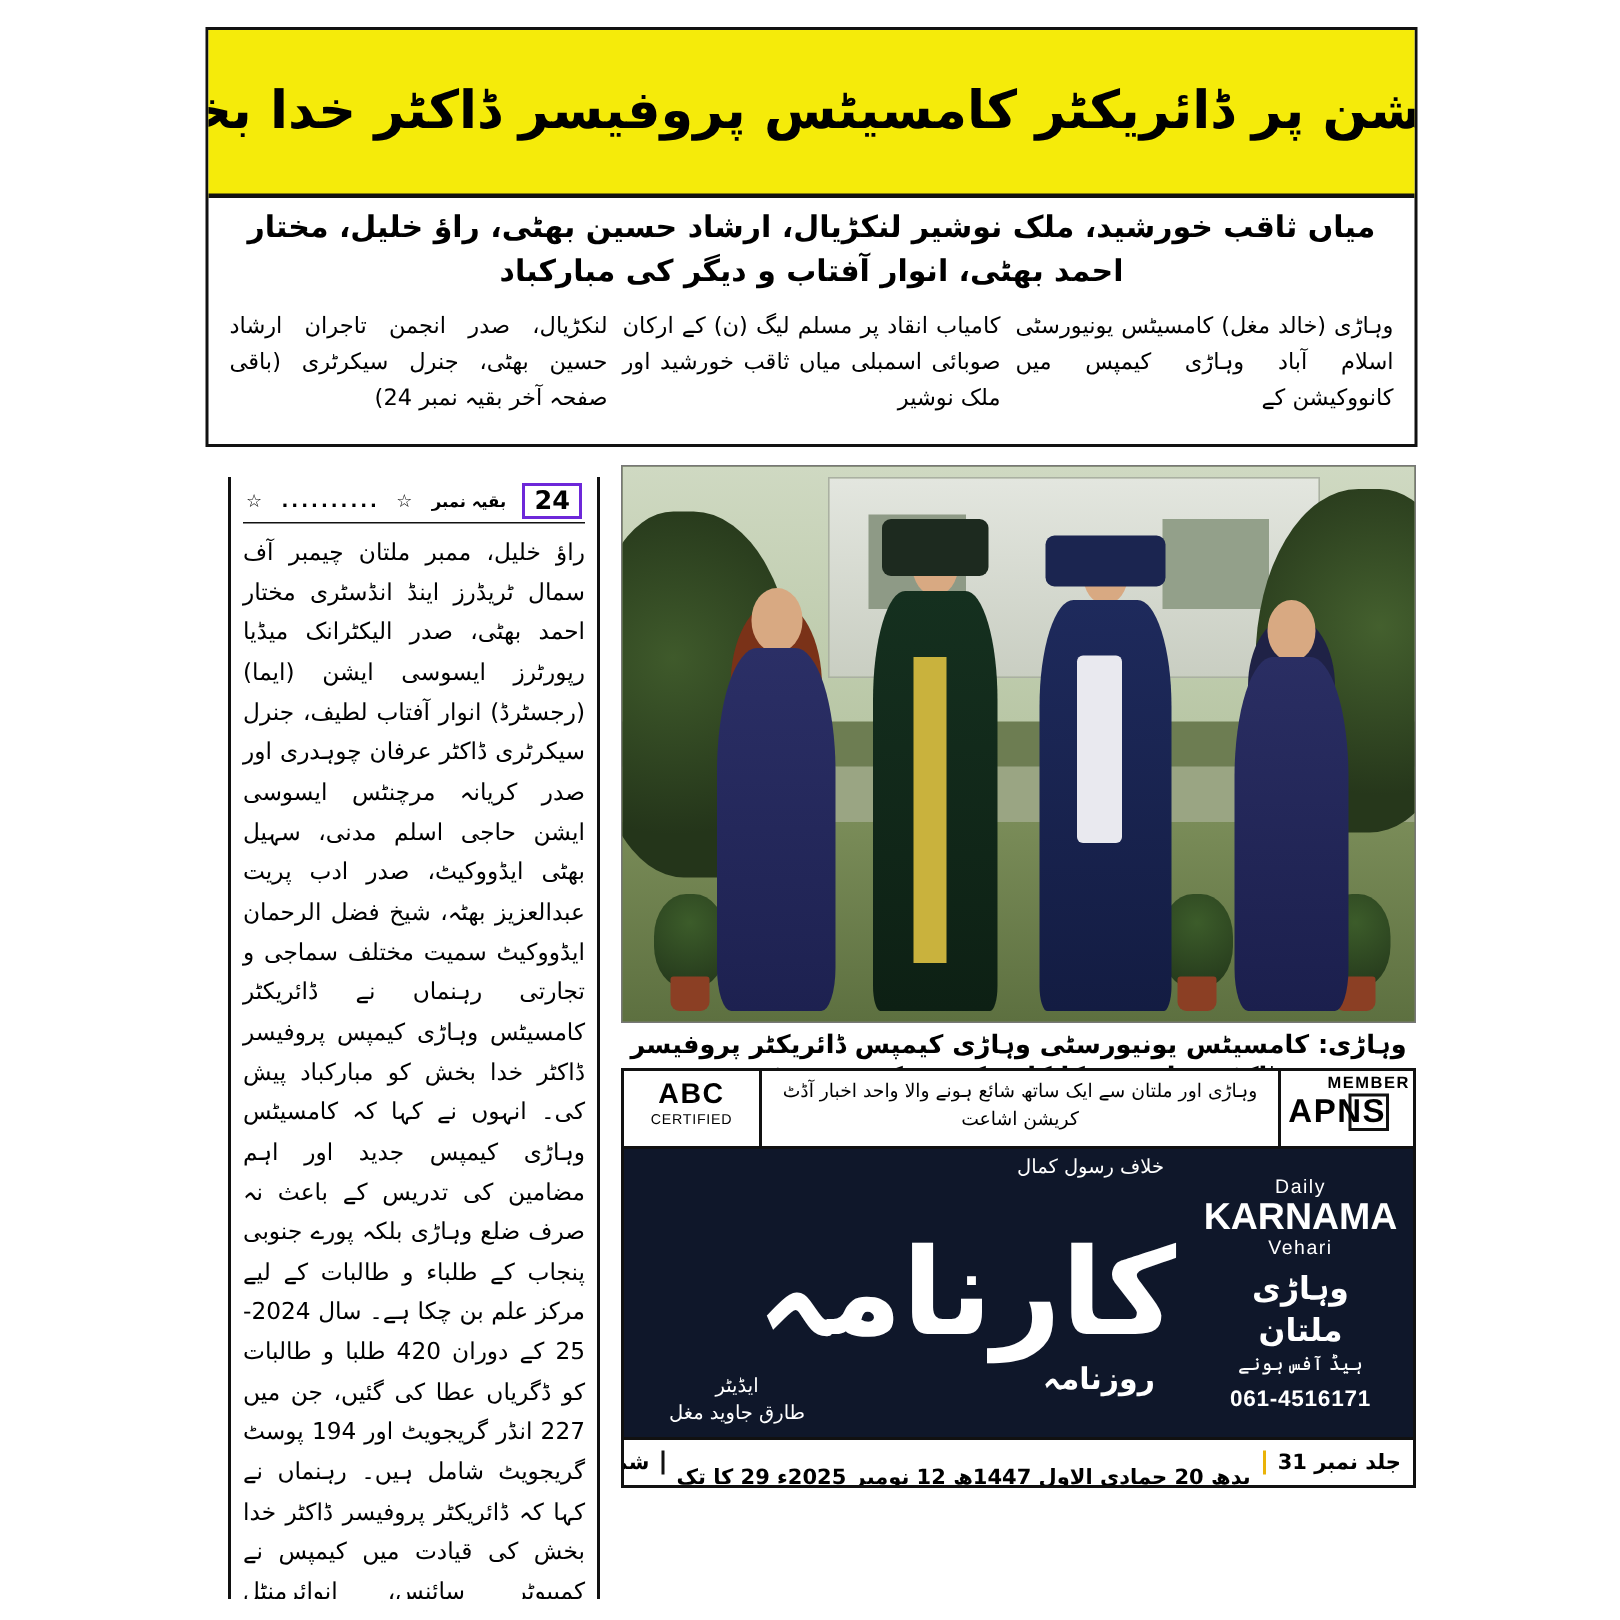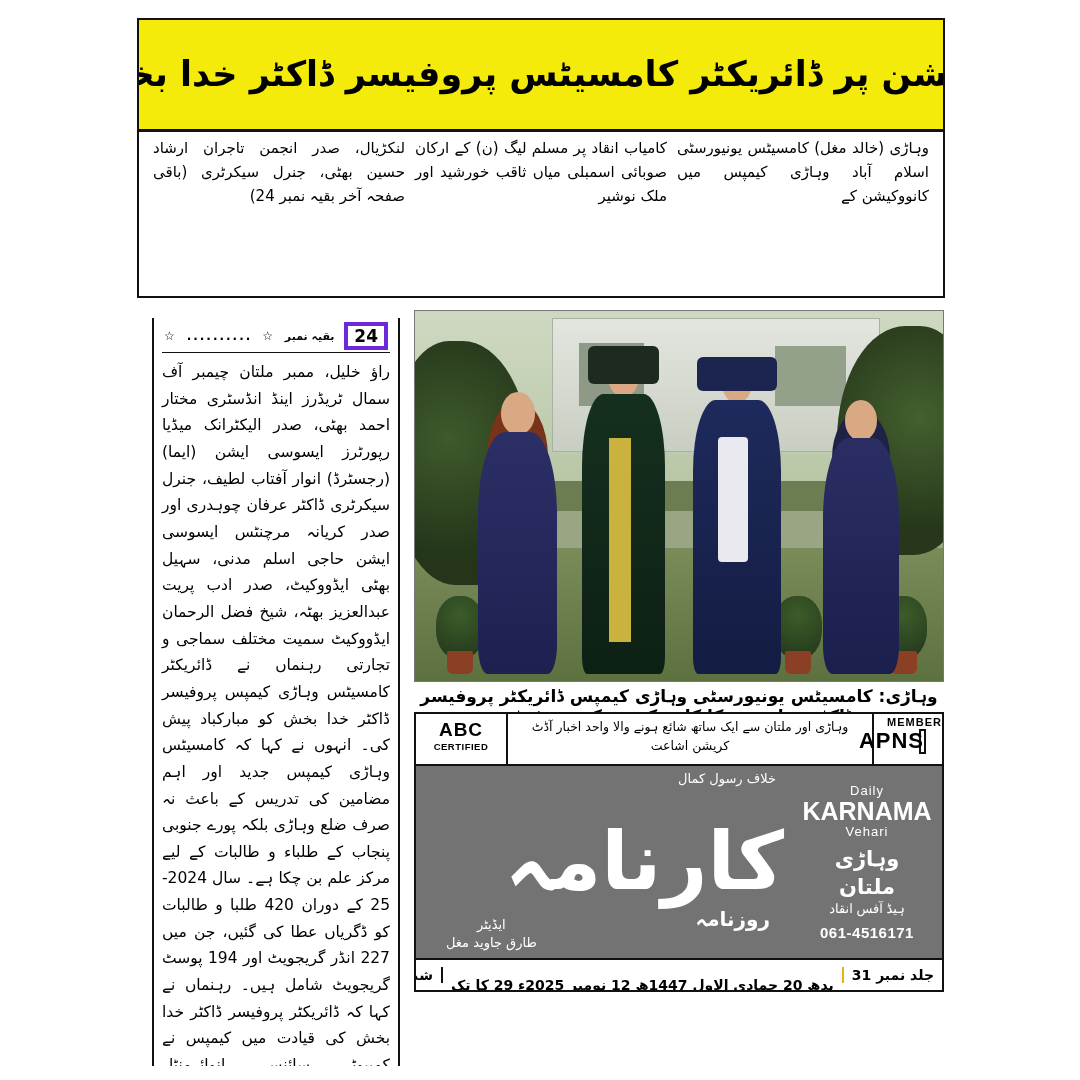--- a/index.html
+++ b/index.html
@@ -102,21 +102,21 @@
     justify-content: space-between;
     direction: rtl;
     font-family: "DejaVu Sans", sans-serif;
     font-size: 13px;
     font-weight: bold;
     padding: 4px 2px 2px;
     border-bottom: 1px solid #111;
   }
   .cont-row .stars { letter-spacing: 2px; font-size: 12px; }
   .cont-row .boxnum {
-    border: 4px solid #6d28d9;
+    border: 2px solid #6d28d9;
     padding: 0 6px;
     font-size: 17px;
     font-weight: bold;
   }
   .cont-label { font-size: 11px; }
   .body-text {
     direction: rtl;
     font-family: "DejaVu Sans", sans-serif;
     font-size: 15.5px;
     line-height: 1.72;
@@ -238,21 +238,21 @@
     overflow: hidden;
   }
   .ad-top {
     display: flex;
     align-items: stretch;
     height: 52px;
     border-bottom: 2px solid #111;
     direction: rtl;
   }
   .apns {
-    width: 70px;
+    width: 90px;
     border-left: 2px solid #111;
     text-align: center;
     padding-top: 2px;
     padding-left: 29px;
   }
   .apns .m { font-size: 11px; font-weight: bold; letter-spacing: 1px; }
   .apns .a {
     font-size: 22px; font-weight: bold; line-height: 0.95;
     border: 2px solid #111; margin: 1px 16px 2px; letter-spacing: 1px;
   }
@@ -265,26 +265,26 @@
     padding: 4px 8px;
     text-align: center;
   }
   .abc {
     width: 92px;
     border-right: 2px solid #111;
     text-align: center;
     padding-top: 5px;
   }
   .abc .b { font-size: 19px; font-weight: bold; letter-spacing: 1px; }
-  .abc .c { font-size: 9.5px; font-weight: bold; letter-spacing: 0.5px; }
+  .abc .c { font-size: 9.5px; font-weight: normal; letter-spacing: 0.5px; }
 
   .ad-main {
     position: relative;
     height: 192px;
-    background: #737373;
+    background: #0f172a;
     color: #fff;
     display: flex;
     direction: rtl;
     align-items: center;
   }
   .mast-big {
     flex: 1;
     font-family: "DejaVu Sans", sans-serif;
     font-weight: bold;
     font-size: 80px;
@@ -341,20 +341,21 @@
 </style>
 </head>
 <body>
 
 <div class="page">
 
   <div class="top-block">
     <div class="banner">
       <div class="banner-text">کامیاب کانووکیشن پر ڈائریکٹر کامسیٹس پروفیسر ڈاکٹر خدا بخش کو مبارکباد</div>
     </div>
+    <div class="kicker">میاں ثاقب خورشید، ملک نوشیر لنکڑیال، ارشاد حسین بھٹی، راؤ خلیل، مختار احمد بھٹی، انوار آفتاب و دیگر کی مبارکباد</div>
     <div class="lead-cols">
       <div>وہاڑی (خالد مغل) کامسیٹس یونیورسٹی اسلام آباد وہاڑی کیمپس میں کانووکیشن کے</div>
       <div>کامیاب انقاد پر مسلم لیگ (ن) کے ارکان صوبائی اسمبلی میاں ثاقب خورشید اور ملک نوشیر</div>
       <div>لنکڑیال، صدر انجمن تاجران ارشاد حسین بھٹی، جنرل سیکرٹری (باقی صفحہ آخر بقیہ نمبر 24)</div>
     </div>
   </div>
 
   <div class="left-col">
     <div class="cont-row">
       <span class="boxnum">24</span>
@@ -420,21 +421,21 @@
     </div>
 
     <div class="ad-main">
       <div class="mast-corner-tr">خلاف رسول کمال</div>
       <div class="mast-side">
         <div class="daily">Daily</div>
         <div class="karnama">KARNAMA</div>
         <div class="vehari">Vehari</div>
         <div class="urdu-city">وہاڑی</div>
         <div class="urdu-city">ملتان</div>
-        <div class="daily">ہیڈ آفس انقاد</div>
+        <div class="daily">ہیڈ آفس ہونے</div>
         <div class="phone">061-4516171</div>
       </div>
       <div class="mast-big">کارنامہ</div>
       <div class="mast-mult">روزنامہ</div>
       <div class="mast-editor">
         <div>ایڈیٹر</div>
         <div>طارق جاوید مغل</div>
       </div>
     </div>
 

